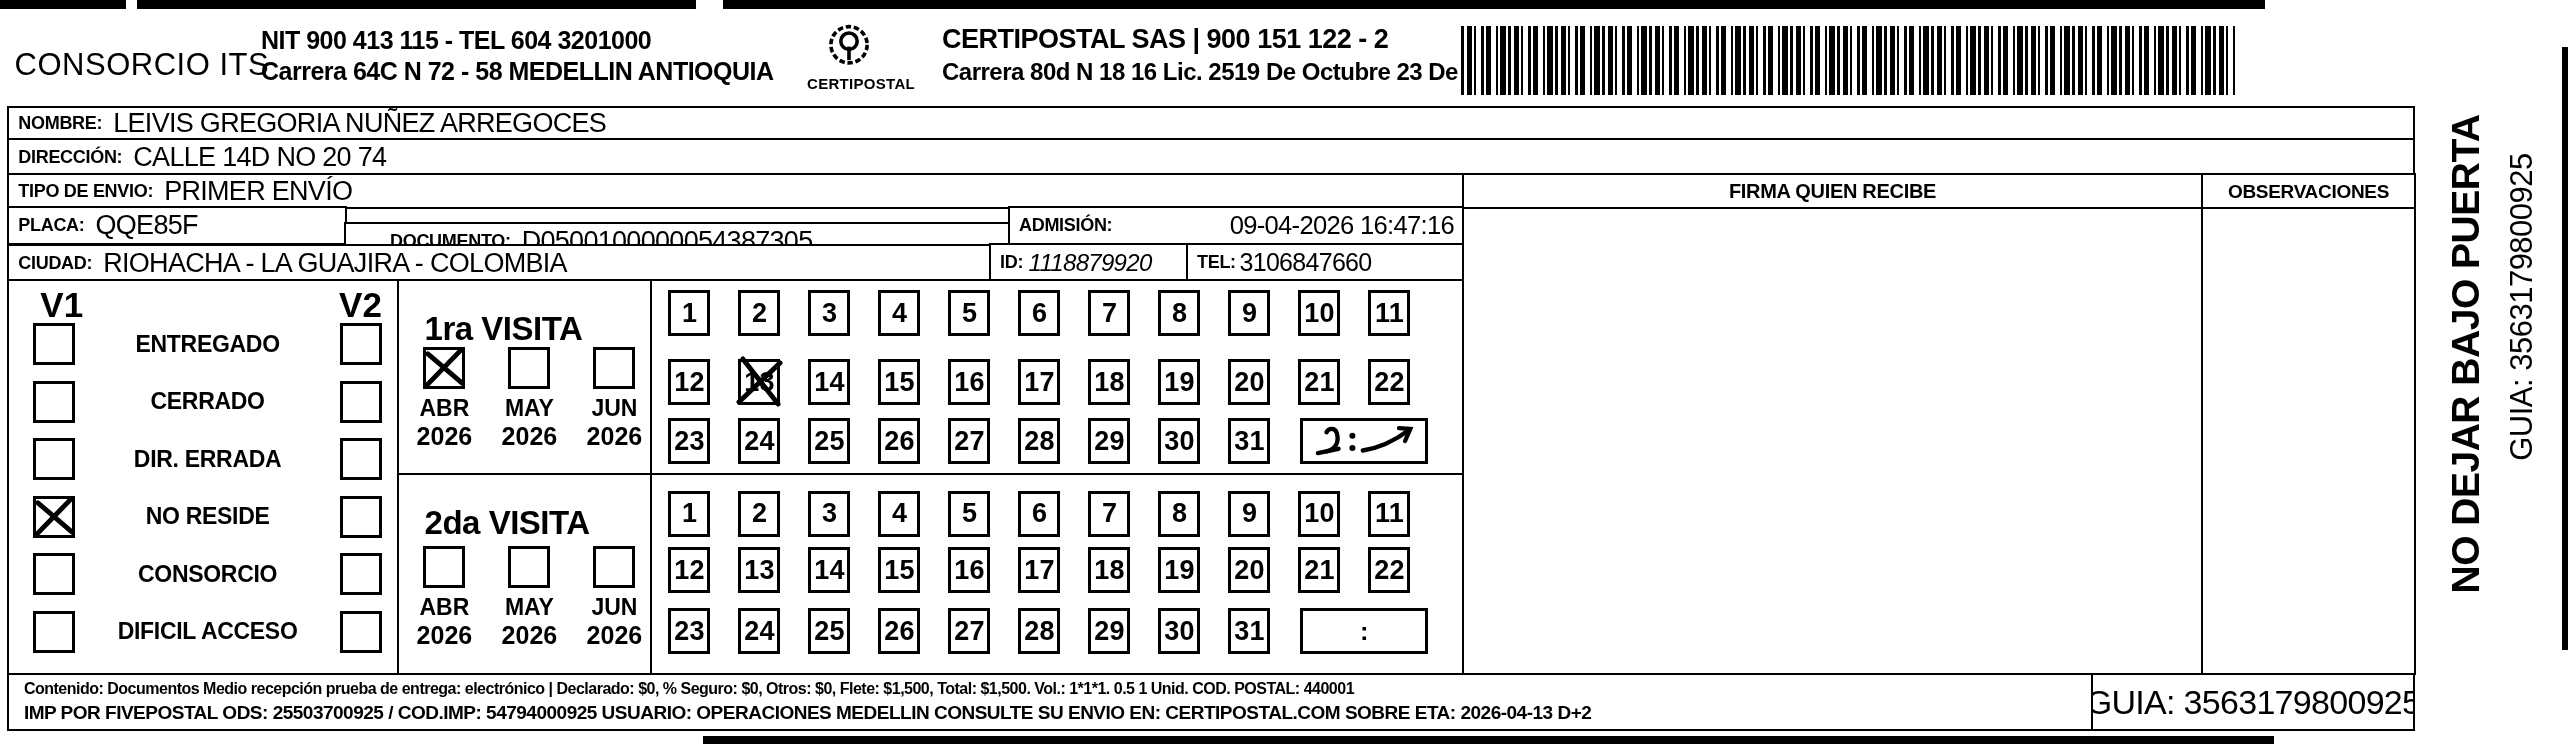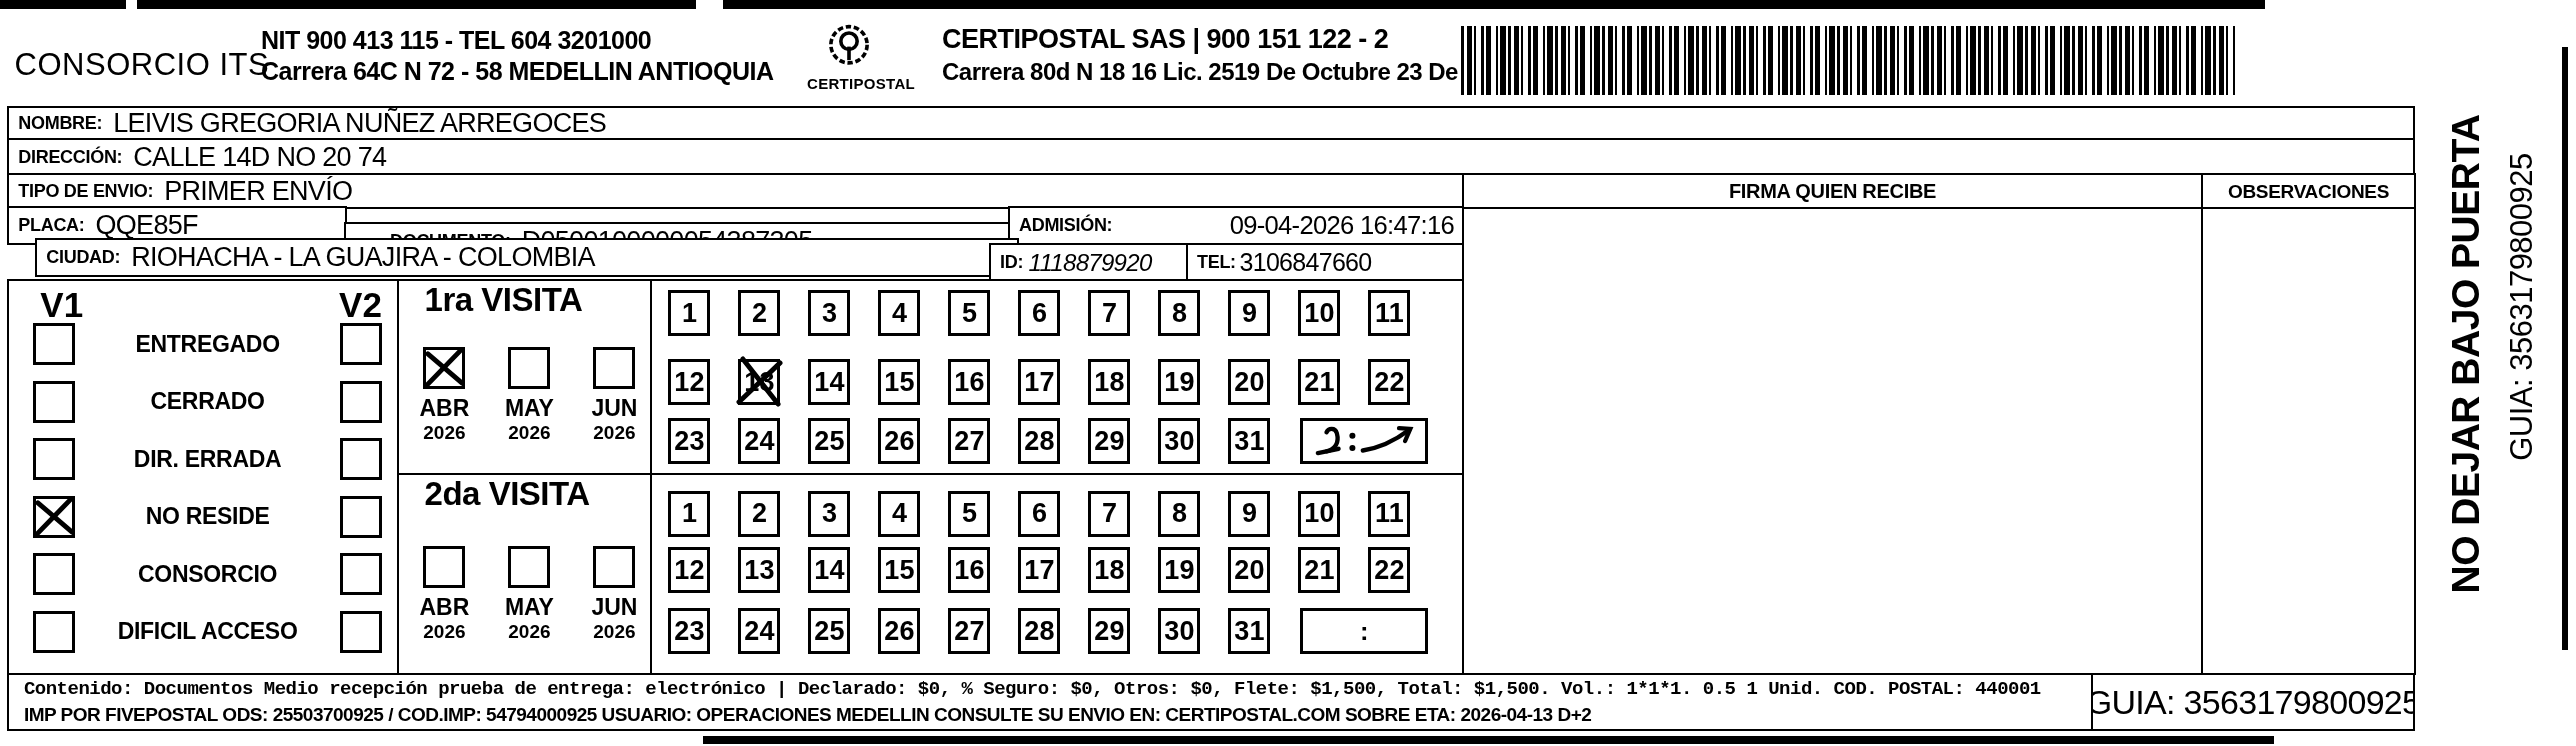--- a/index.html
+++ b/index.html
@@ -47,41 +47,41 @@
   
   #status-box{padding:0;}
   #v1-header{position:absolute;left:31px;top:3.7px;font-size:35px;font-weight:700;}
   #v2-header{position:absolute;right:16.4px;top:3.7px;font-size:35px;font-weight:700;}
   #status-rows{position:absolute;left:24px;top:42px;right:16.4px;display:flex;flex-direction:column;gap:15.5px;}
   .status-row{display:flex;align-items:center;}
   .status-label{flex:1;text-align:center;font-weight:700;font-size:23px;letter-spacing:-0.3px;}
 
   
   .visit-box{padding:0;}
-  .visit-title{position:absolute;left:25.6px;top:0;font-size:33px;font-weight:700;letter-spacing:-0.5px;}
+  .visit-title{position:absolute;left:25.6px;top:29px;font-size:33px;font-weight:700;letter-spacing:-0.5px;}
   .visit-months{position:absolute;left:16.4px;display:flex;gap:27px;}
   #visit1-box .visit-months{top:66px;}
   #visit2-box .visit-months{top:71px;}
   .month-col{display:flex;flex-direction:column;align-items:center;width:58px;}
   .month-label{font-size:23px;font-weight:700;margin-top:5.5px;}
-  .month-year{font-size:19px;font-weight:700;margin-top:0.9px;}
+  .month-year{font-size:25px;font-weight:700;margin-top:0.9px;}
 
   
   .day-grid{padding:0;}
   .day-row{position:absolute;left:16.4px;display:flex;gap:28px;}
   #grid1 .day-row:nth-child(1){top:9px;}
   #grid1 .day-row:nth-child(2){top:78px;}
   #grid1 .day-row:nth-child(3){top:137px;}
   #grid2 .day-row:nth-child(1){top:15.5px;}
   #grid2 .day-row:nth-child(2){top:72px;}
   #grid2 .day-row:nth-child(3){top:133px;}
 
   
   #footer-left{flex-direction:column;align-items:flex-start;justify-content:center;gap:3.7px;padding-left:14.6px;}
-  #footer-line1{font-size:19px;font-weight:700;letter-spacing:-0.5px;white-space:nowrap;font-family:Liberation Mono, monospace;}
+  #footer-line1{font-size:16px;font-weight:700;letter-spacing:-0.5px;white-space:nowrap;}
   #footer-line2{font-size:19px;font-weight:700;letter-spacing:-0.5px;white-space:nowrap;}
   #footer-guia{justify-content:center;}
   #footer-guia .val{font-size:34px;}
 
   
   .rot{position:absolute;white-space:nowrap;transform:translate(-50%,-50%) rotate(-90deg);}
   #side-warning{left:2466px;top:354px;font-size:39px;font-weight:700;letter-spacing:-0.5px;}
   #side-guia{left:2522px;top:307px;font-size:31px;letter-spacing:-0.5px;}
 </style>
 </head>
@@ -131,21 +131,21 @@
   </div>
   <div class="cell" style="left:344px;top:222px;width:667px;height:39px;padding-left:44px;">
     <span class="lbl">DOCUMENTO:</span>
     <span class="val">D0500100000054387305</span>
   </div>
   <div class="cell" style="left:1008px;top:206px;width:457px;height:39px;justify-content:space-between;">
     <span class="lbl">ADMISIÓN:</span>
     <span class="val" style="font-size:25.6px;">09-04-2026 16:47:16</span>
   </div>
 
-  <div class="cell" style="left:7.3px;top:238px;width:984px;height:39px;margin-left:28px;">
+  <div class="cell" style="left:7.3px;top:244px;width:984px;height:39px;">
     <span class="lbl">CIUDAD:</span>
     <span class="val">RIOHACHA - LA GUAJIRA - COLOMBIA</span>
   </div>
   <div class="cell" style="left:989px;top:243px;width:200px;height:39px;gap:5.5px;">
     <span class="lbl">ID:</span>
     <span class="val" style="font-size:24px;font-style:italic;">1118879920</span>
   </div>
   <div class="cell" style="left:1186px;top:243px;width:279px;height:39px;gap:3.7px;">
     <span class="lbl">TEL:</span>
     <span class="val" style="font-size:25px;">3106847660</span>

